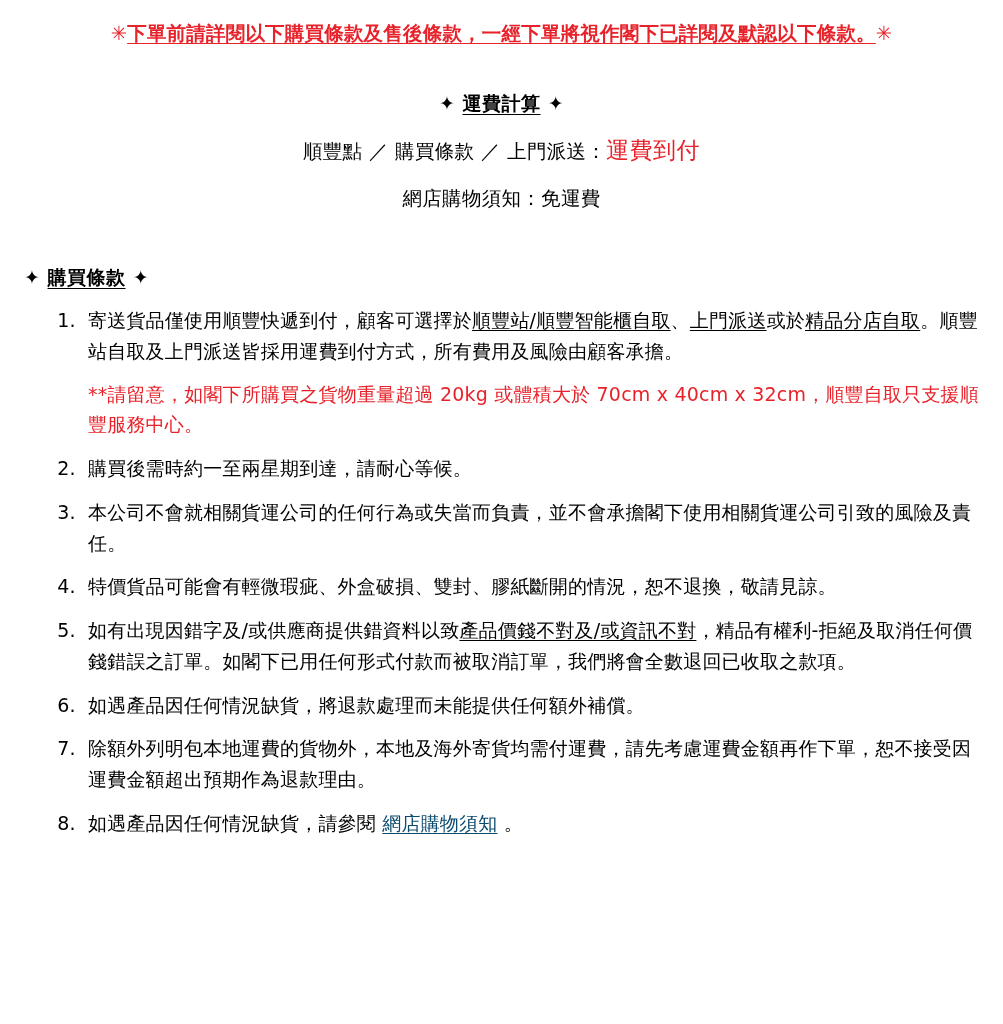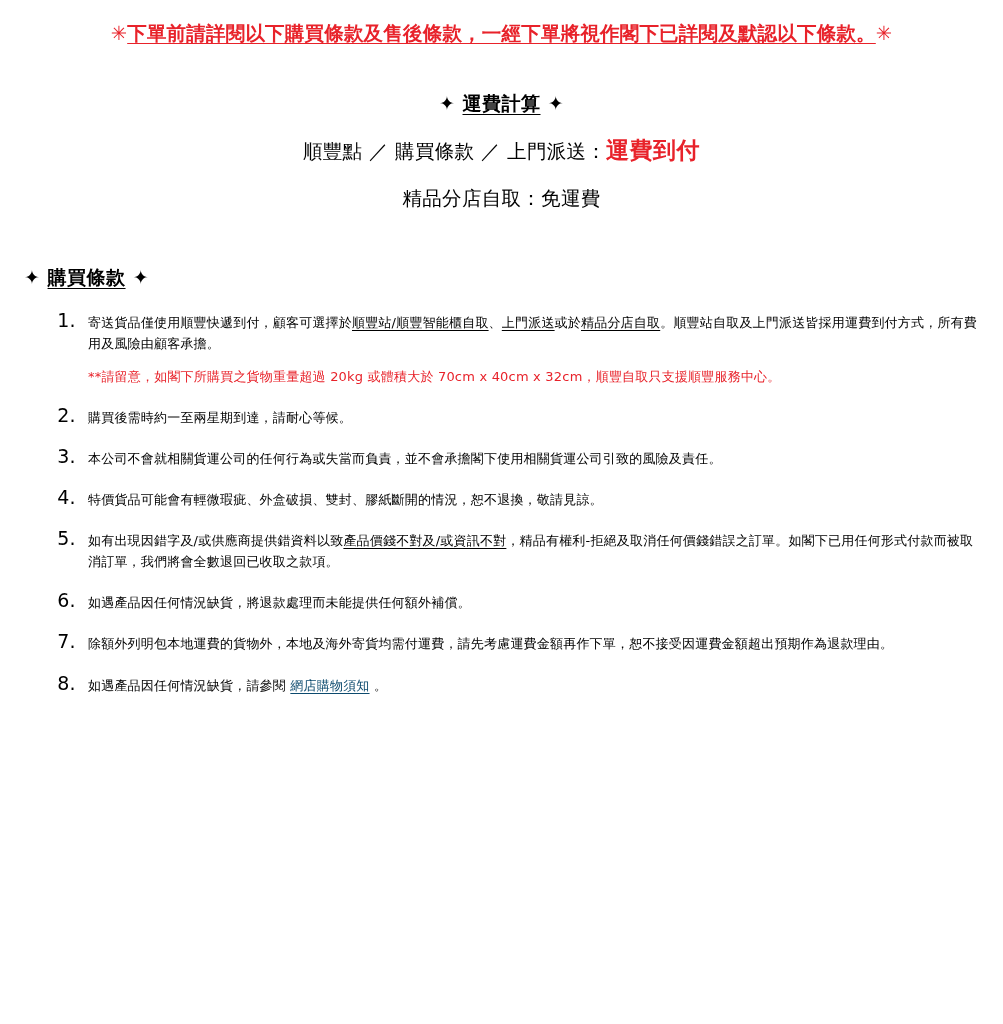--- a/index.html
+++ b/index.html
@@ -57,30 +57,30 @@
   
   .ship-line {
     font-size: 19.5px;
     line-height: 1.5;
     margin: 16px 0 0 0;
     letter-spacing: 0.3px;
   }
   .ship-line.second { margin-top: 16px; }
   .ship-emph {
     color: #e8222a;
-    font-weight: bold;
+    font-weight: normal;
     font-size: 23px;
     letter-spacing: 0.5px;
   }
 
   
   ol.terms {
     margin: 14px 0 0 0;
     padding-left: 58px;
-    font-size: 13px;
+    font-size: 19px;
     line-height: 1.62;
     letter-spacing: 0.2px;
   }
   ol.terms > li {
     margin-bottom: 13px;
     padding-left: 6px;
   }
   ol.terms > li::marker {
     font-size: 19px;
   }
@@ -110,21 +110,21 @@
     <div class="section-head">
       <span>✦</span>
       <span class="line">運費計算</span>
       <span>✦</span>
     </div>
 
     <div class="ship-line">
       <span>順豐點 ／ 購買條款 ／ 上門派送：</span><span class="ship-emph">運費到付</span>
     </div>
 
-    <div class="ship-line second">精品分店自取：免運費</div>
+    <div class="ship-line second">網店購物須知：免運費</div>
   </div>
 
   <div class="sec-terms-wrap">
     <div class="section-head">
       <span>✦</span>
       <span class="line">購買條款</span>
       <span>✦</span>
     </div>
 
     <ol class="terms">

